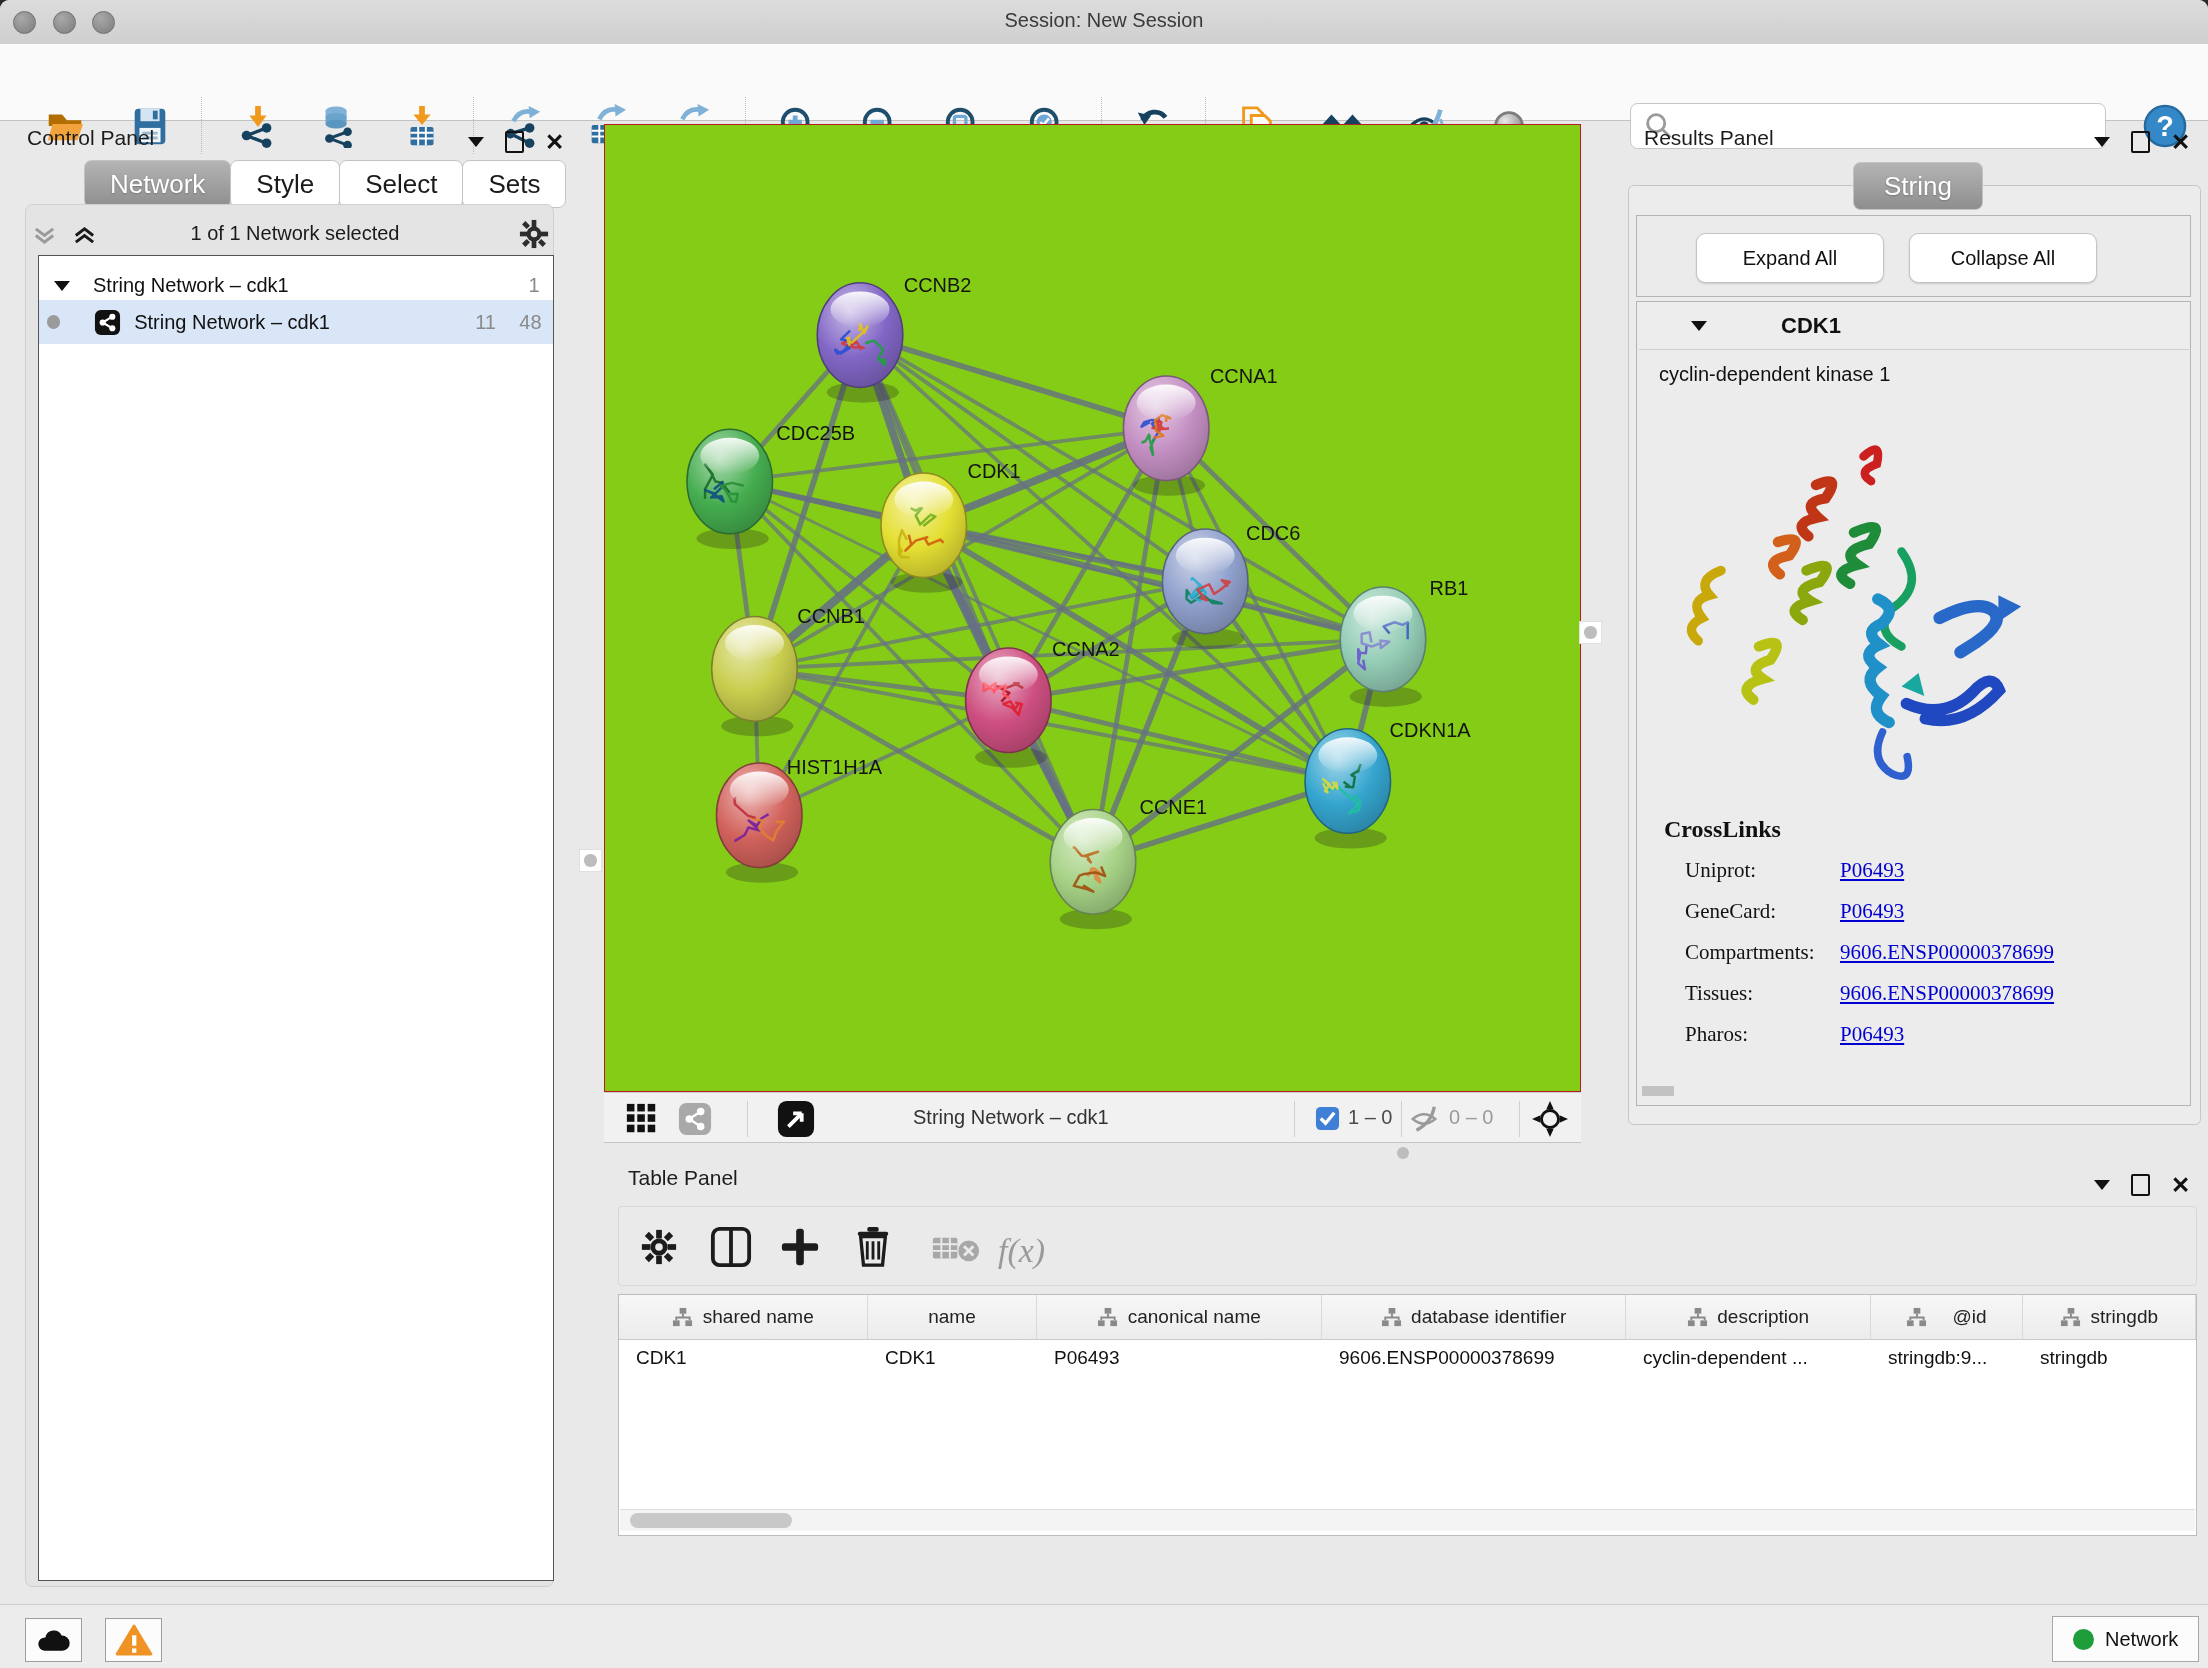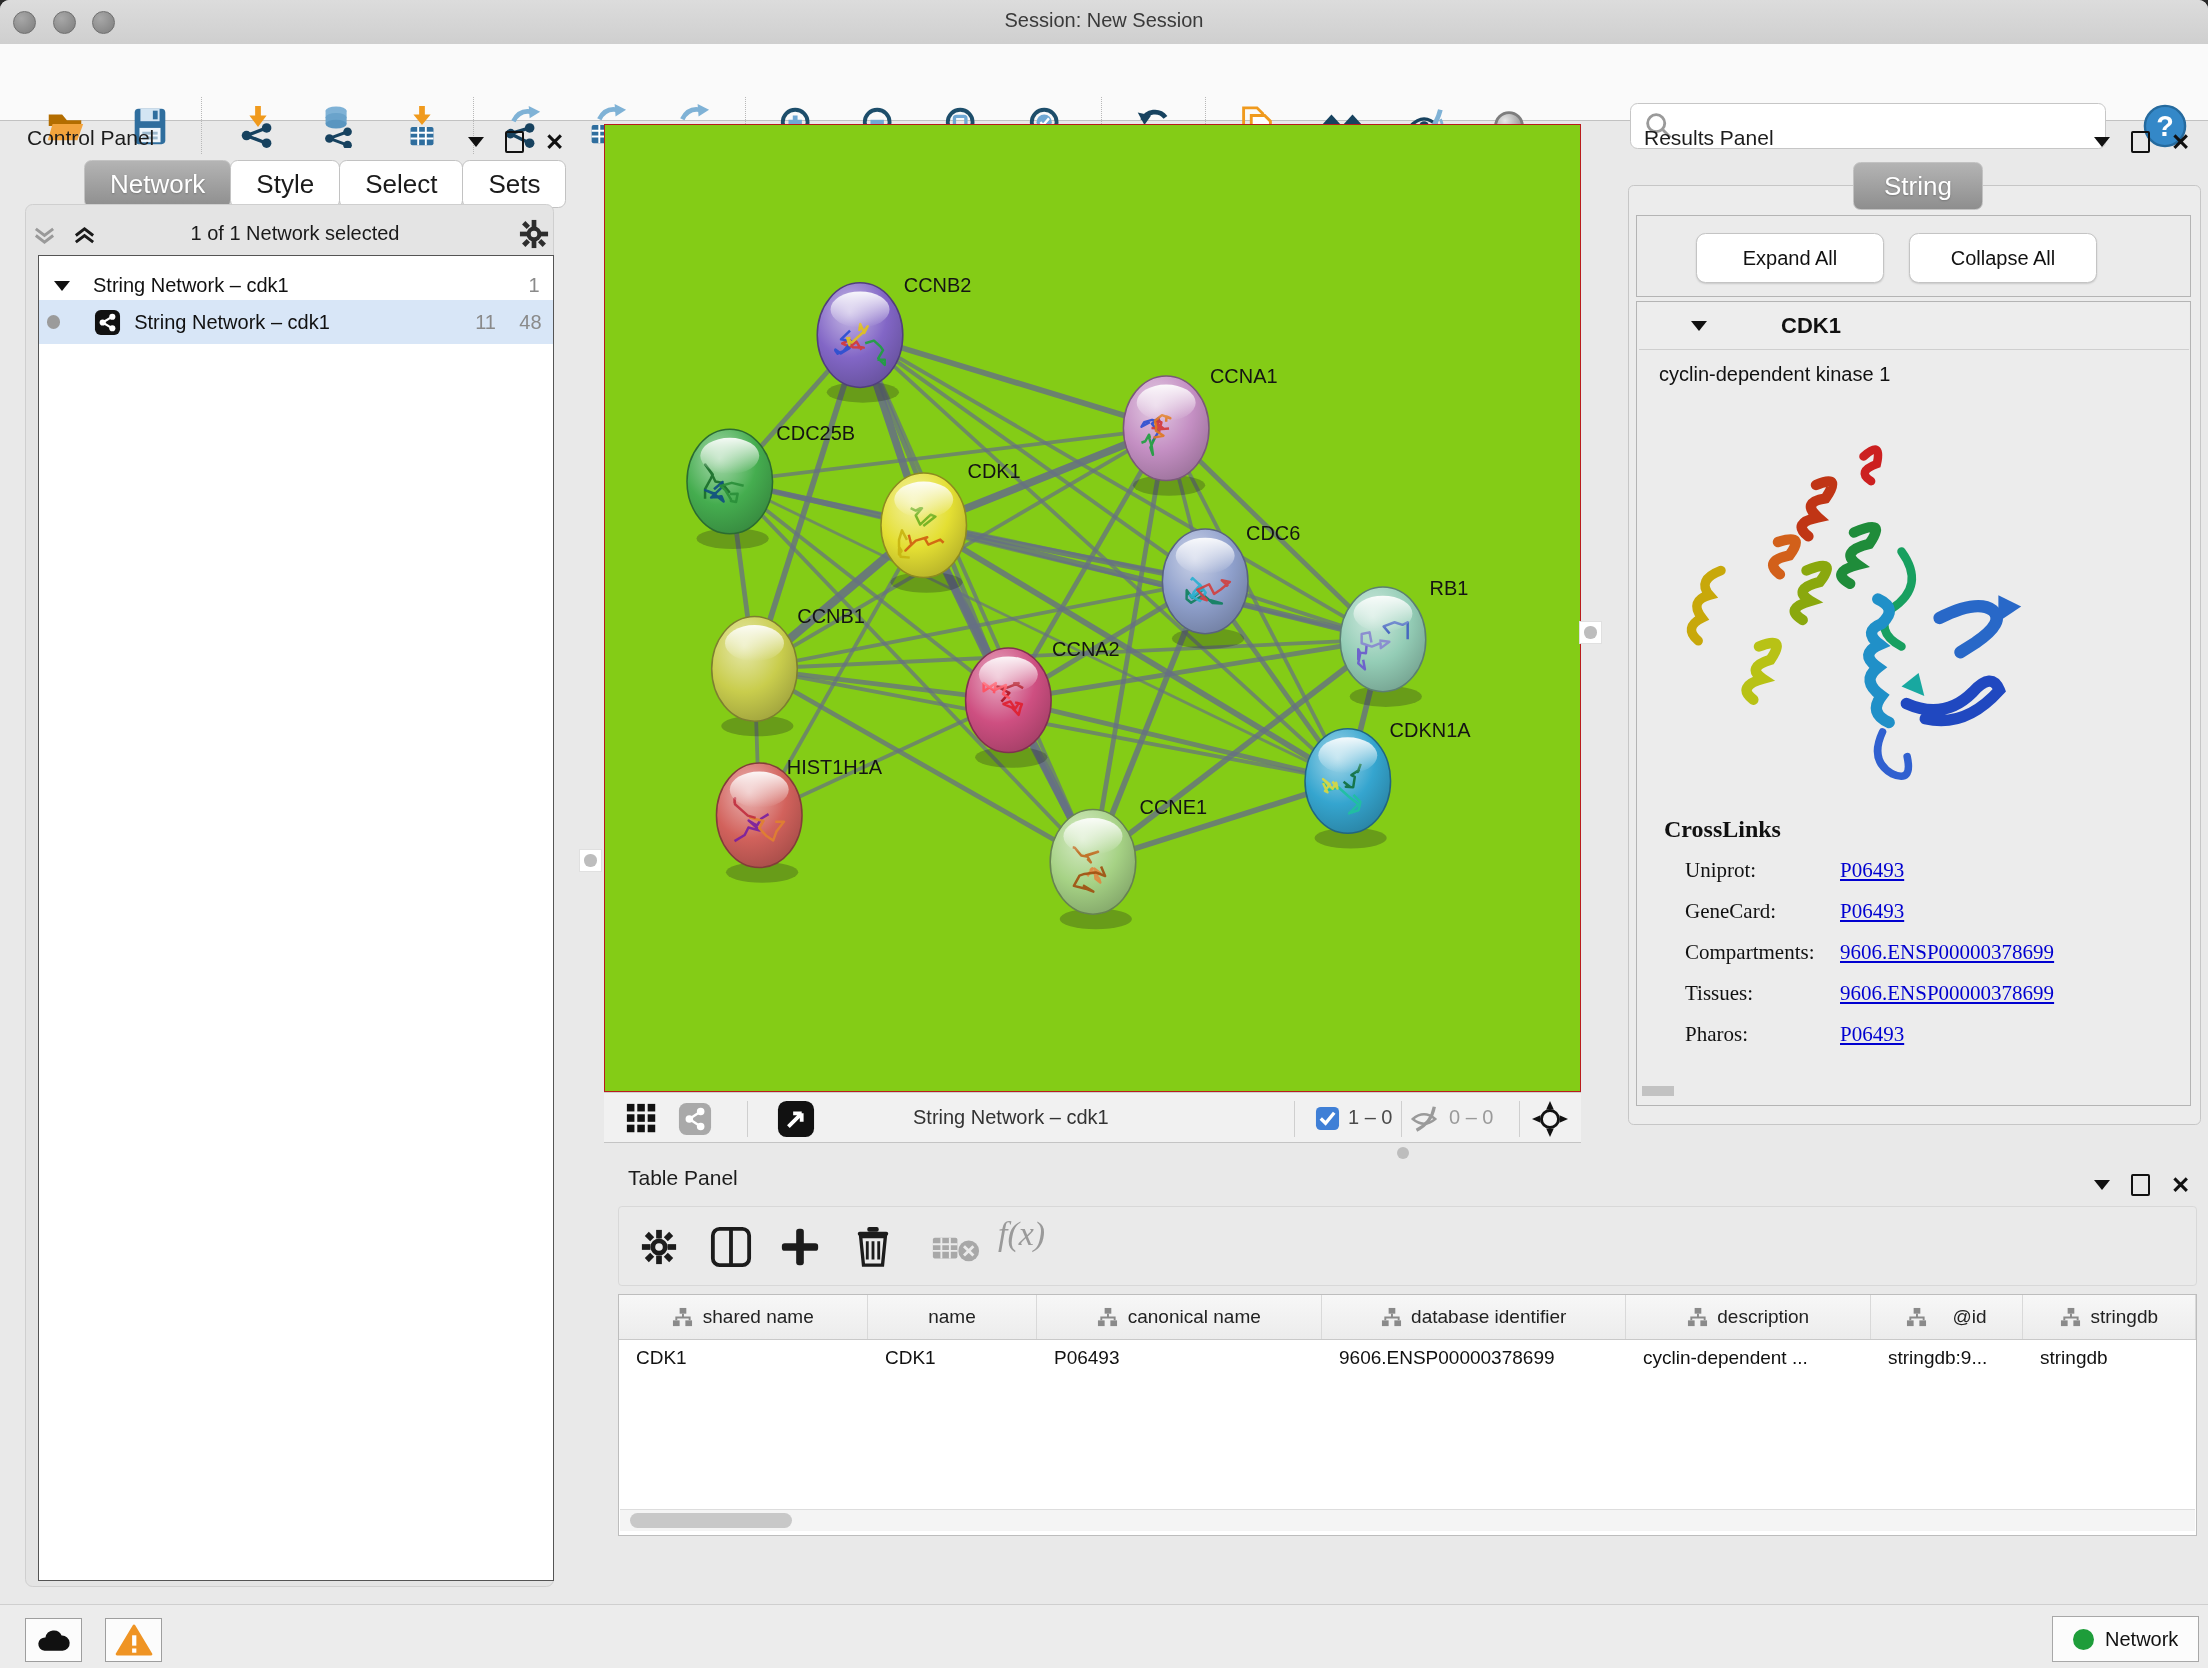--- a/index.html
+++ b/index.html
@@ -686,21 +686,21 @@
         <rect x="5" y="7" width="32" height="4" rx="2" fill="#1c1c1c"></rect>
         <rect x="15" y="2" width="12" height="5" rx="2" fill="#1c1c1c"></rect>
         <path d="M15 17v19M21 17v19M27 17v19" stroke="#1c1c1c" stroke-width="3"></path>
       </svg>
     <svg width="49" height="34" style="position:absolute;left:312px;top:25px" viewBox="0 0 52 36">
         <rect x="2" y="6" width="26" height="22" rx="2" fill="#a8a8a8"></rect>
         <path d="M2 13h26M2 20h26M11 6v22M20 6v22" stroke="#eaeaea" stroke-width="2"></path>
         <circle cx="40" cy="20" r="11" fill="#a8a8a8"></circle>
         <path d="M35 15l10 10M45 15l-10 10" stroke="#eaeaea" stroke-width="3"></path>
       </svg>
-    <span class="serif" style="position:absolute;left:379px;top:8px;font-size:34px;font-style:italic;color:#9a9a9a">f(x)</span>
+    <span class="serif" style="position:absolute;left:379px;top:25px;font-size:34px;font-style:italic;color:#9a9a9a">f(x)</span>
   </div>
   <div id="tp-table" class="abs">
     <div id="tp-head">
         <div class="th" style="width: 249px;">
           <svg width="21" height="21" viewBox="0 0 22 22">
             <g fill="#8a8a8a">
               <rect x="8" y="1" width="7" height="6"></rect>
               <rect x="1" y="14" width="7" height="6"></rect>
               <rect x="14" y="14" width="7" height="6"></rect>
               <path d="M11.5 7v4M4.5 14v-3h14v3" stroke="#8a8a8a" stroke-width="2" fill="none"></path>

